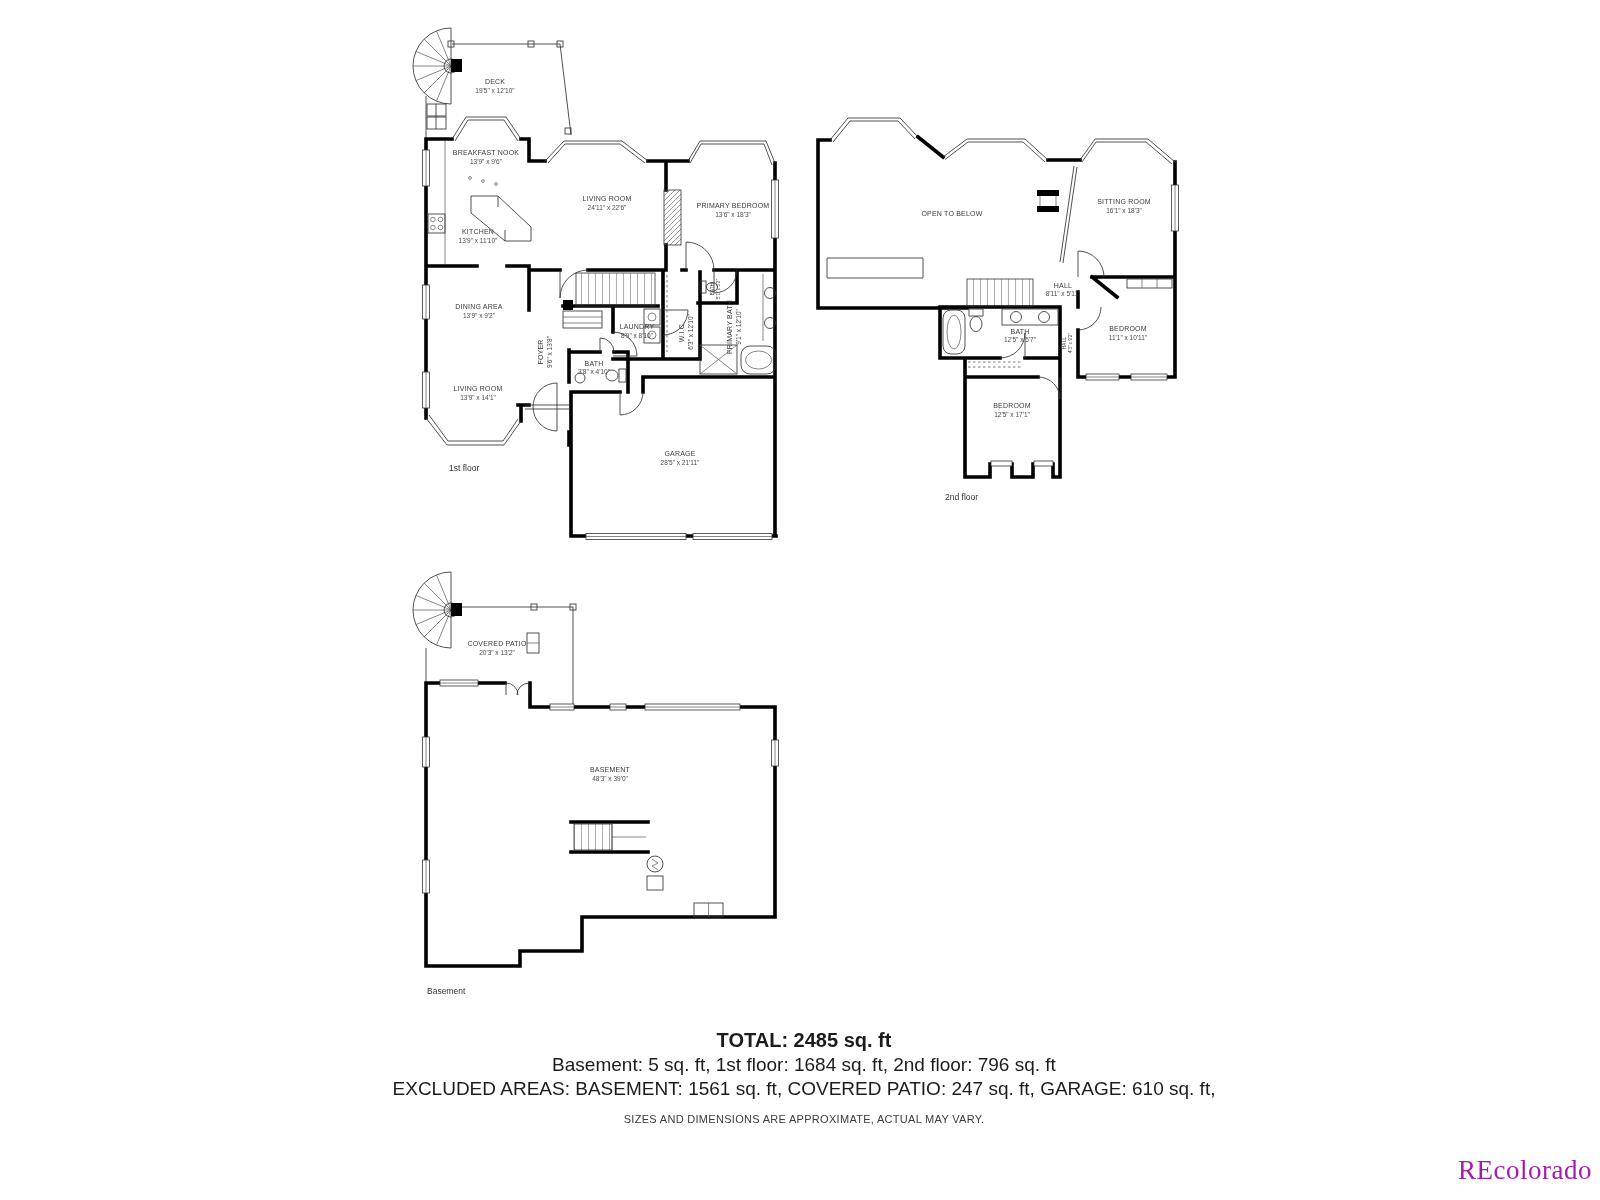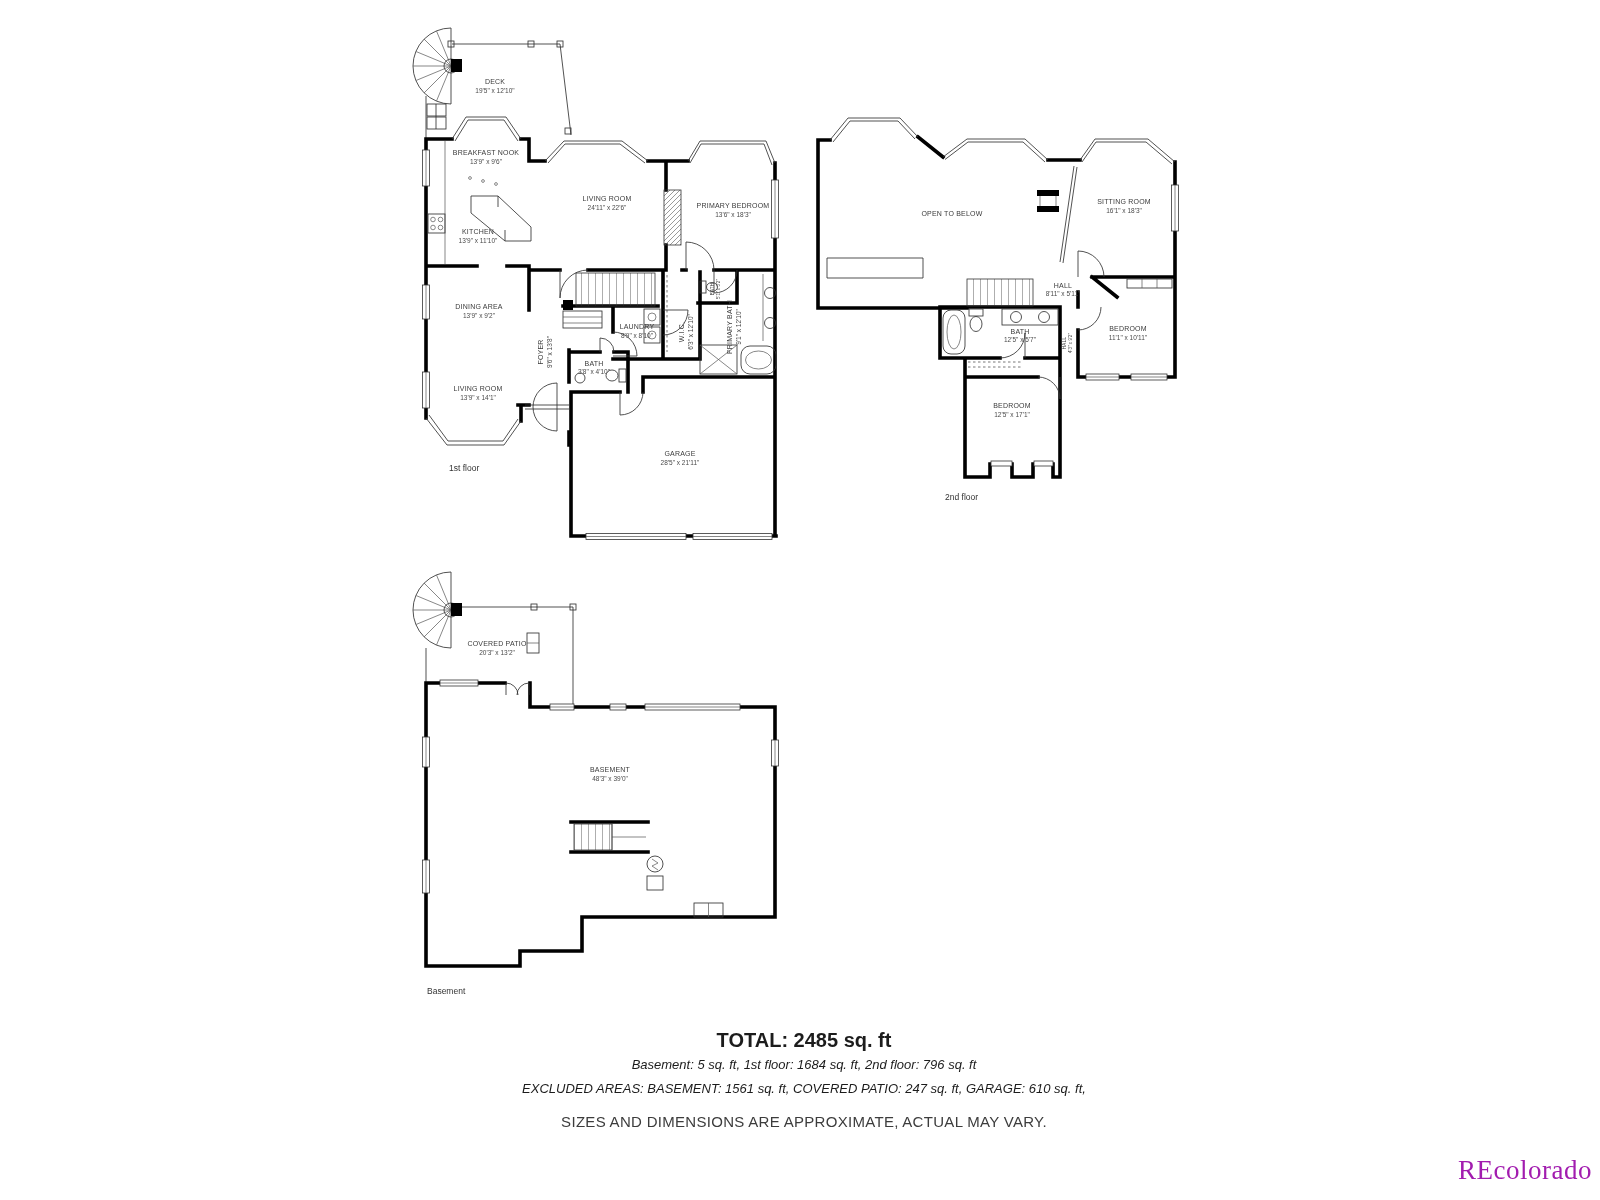--- a/index.html
+++ b/index.html
@@ -11,22 +11,22 @@
   .tiny{font-size:4.6px;}
   .fl{font-size:8.5px;fill:#333;text-anchor:start;}
   .w{stroke:#000;stroke-width:3.6;fill:none;stroke-linecap:square;}
   .t{stroke:#333;stroke-width:0.85;fill:none;}
   .t2{stroke:#555;stroke-width:0.7;fill:none;}
   .dash{stroke:#555;stroke-width:0.8;fill:none;stroke-dasharray:2.5 2.5;}
   .win{fill:#fff;stroke:#333;stroke-width:0.8;}
   .blk{fill:#000;stroke:none;}
   .summary{position:absolute;left:0;right:0;top:1028px;text-align:center;color:#1c1c1c;padding-left:8px;}
   .summary .total{font-size:20px;font-weight:bold;line-height:25px;}
-  .summary .line{font-size:13px;line-height:23.5px;font-style:italic;}
-  .summary .disclaimer{font-size:15px;color:#3c3c3c;margin-top:13px;letter-spacing:.3px;}
+  .summary .line{font-size:19px;line-height:23.5px;}
+  .summary .disclaimer{font-size:11px;color:#3c3c3c;margin-top:13px;letter-spacing:.3px;}
   .watermark{position:absolute;right:8px;bottom:14px;font-size:27px;color:#a21caf;letter-spacing:.5px;font-family:Liberation Serif, serif;}
 </style>
 </head>
 <body>
 
 <div class="canvas">
 
 <svg width="1600" height="1200" viewBox="0 0 1600 1200">
   <defs>
     <pattern id="treads" width="7" height="8" patternUnits="userSpaceOnUse">

